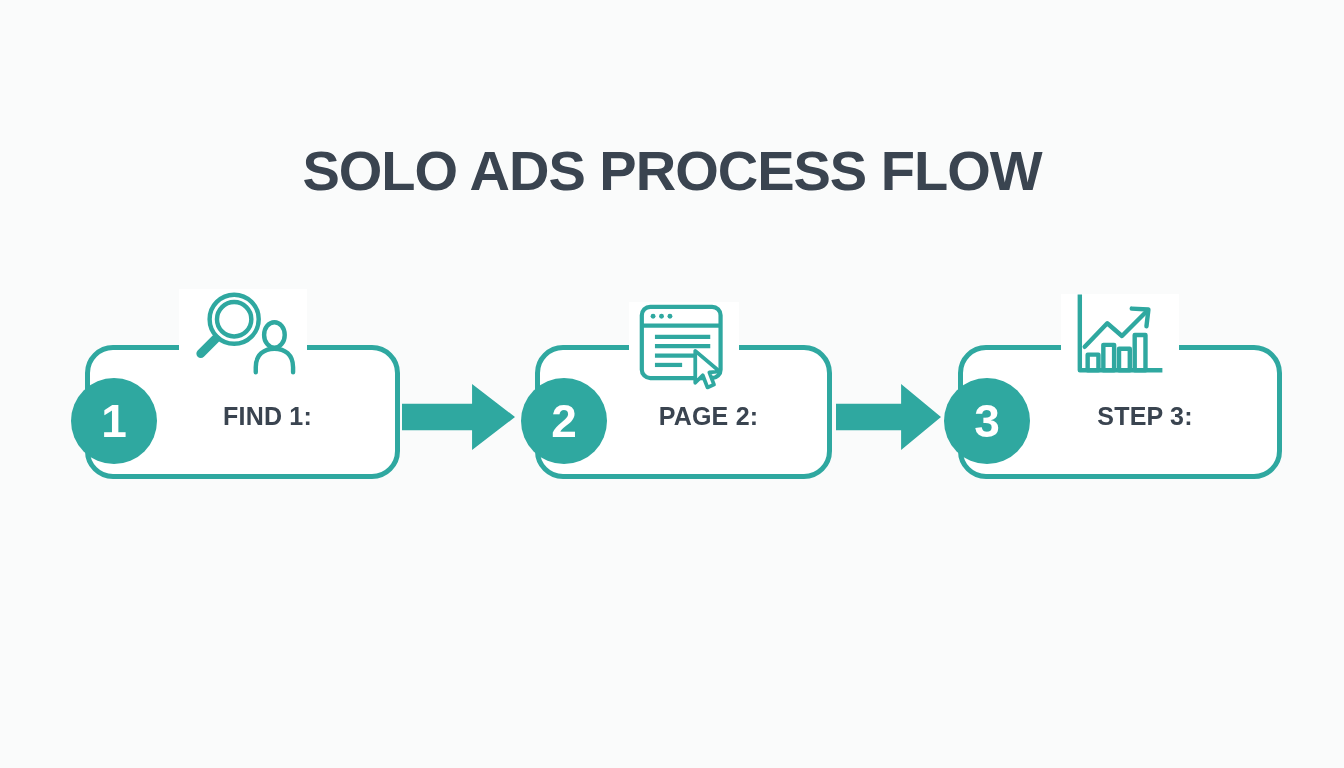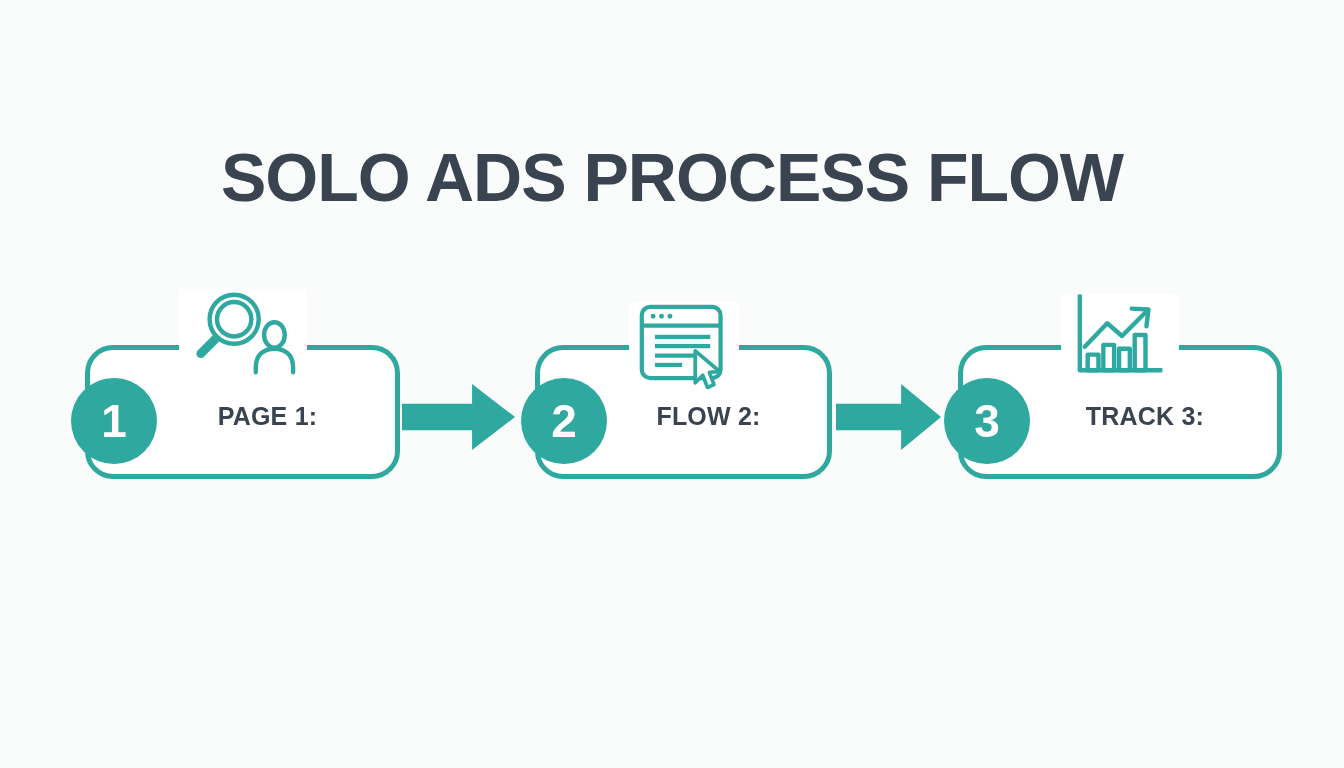--- a/index.html
+++ b/index.html
@@ -8,21 +8,21 @@
     background: #fafbfb;
     overflow: hidden;
     font-family: "Liberation Sans", "DejaVu Sans", sans-serif;
   }
   .canvas { position: absolute; top: 0; left: 0; width: 1344px; height: 768px; }
 
   .main-title {
     position: absolute;
     top: 138px; left: 0; width: 1344px;
     text-align: center;
-    font-size: 68px;
+    font-size: 56px;
     font-weight: 700;
     letter-spacing: -1px;
     color: #3a4450;
   }
 
   .step-box {
     position: absolute;
     top: 345px;
     height: 134px;
     background: #ffffff;
@@ -103,21 +103,21 @@
           <line x1="27" y1="50" x2="12" y2="65" stroke-width="9"></line>
           <ellipse cx="87" cy="46" rx="10.5" ry="13"></ellipse>
           <path d="M68 84 v-5 c0 -13 8.5 -19 19 -19 c10.5 0 19 6 19 19 v5"></path>
         </g>
       </svg>
     </div>
     <div class="step-badge">
       <span>1</span>
     </div>
     <div class="step-label">
-      <span>PAGE 1:</span>
+      <span>FIND 1:</span>
     </div>
   </div>
 
   <div class="flow-arrow a1"></div>
 
   <div class="step-box b2">
     <div class="icon-wrap">
       <svg width="90" height="94" viewBox="0 0 96 96">
         <g fill="none" stroke="#2fa8a0" stroke-width="4.5" stroke-linejoin="round">
           <rect x="3" y="3" width="84" height="76" rx="9"></rect>
@@ -130,21 +130,21 @@
           <line x1="17" y1="55" x2="62" y2="55"></line>
           <line x1="17" y1="65" x2="46" y2="65"></line>
           <path d="M60 50 L60 84 L68 76 L73 89 L80 86 L75 73 L86 72 Z" fill="#ffffff" stroke-width="4"></path>
         </g>
       </svg>
     </div>
     <div class="step-badge">
       <span>2</span>
     </div>
     <div class="step-label">
-      <span>FLOW 2:</span>
+      <span>PAGE 2:</span>
     </div>
   </div>
 
   <div class="flow-arrow a2"></div>
 
   <div class="step-box b3">
     <div class="icon-wrap">
       <svg width="98" height="86" viewBox="0 0 100 86">
         <g fill="none" stroke="#2fa8a0" stroke-width="4.5" stroke-linecap="round" stroke-linejoin="round">
           <path d="M9 2 V77 H91" stroke-linecap="square"></path>
@@ -154,17 +154,17 @@
           <rect x="65" y="41" width="11" height="36"></rect>
           <polyline points="14,53 37,29 52,42 77,17"></polyline>
           <polyline points="62,14 79,15 77,32"></polyline>
         </g>
       </svg>
     </div>
     <div class="step-badge">
       <span>3</span>
     </div>
     <div class="step-label">
-      <span>TRACK 3:</span>
+      <span>STEP 3:</span>
     </div>
   </div>
 
 </div>
 
 </body></html>

